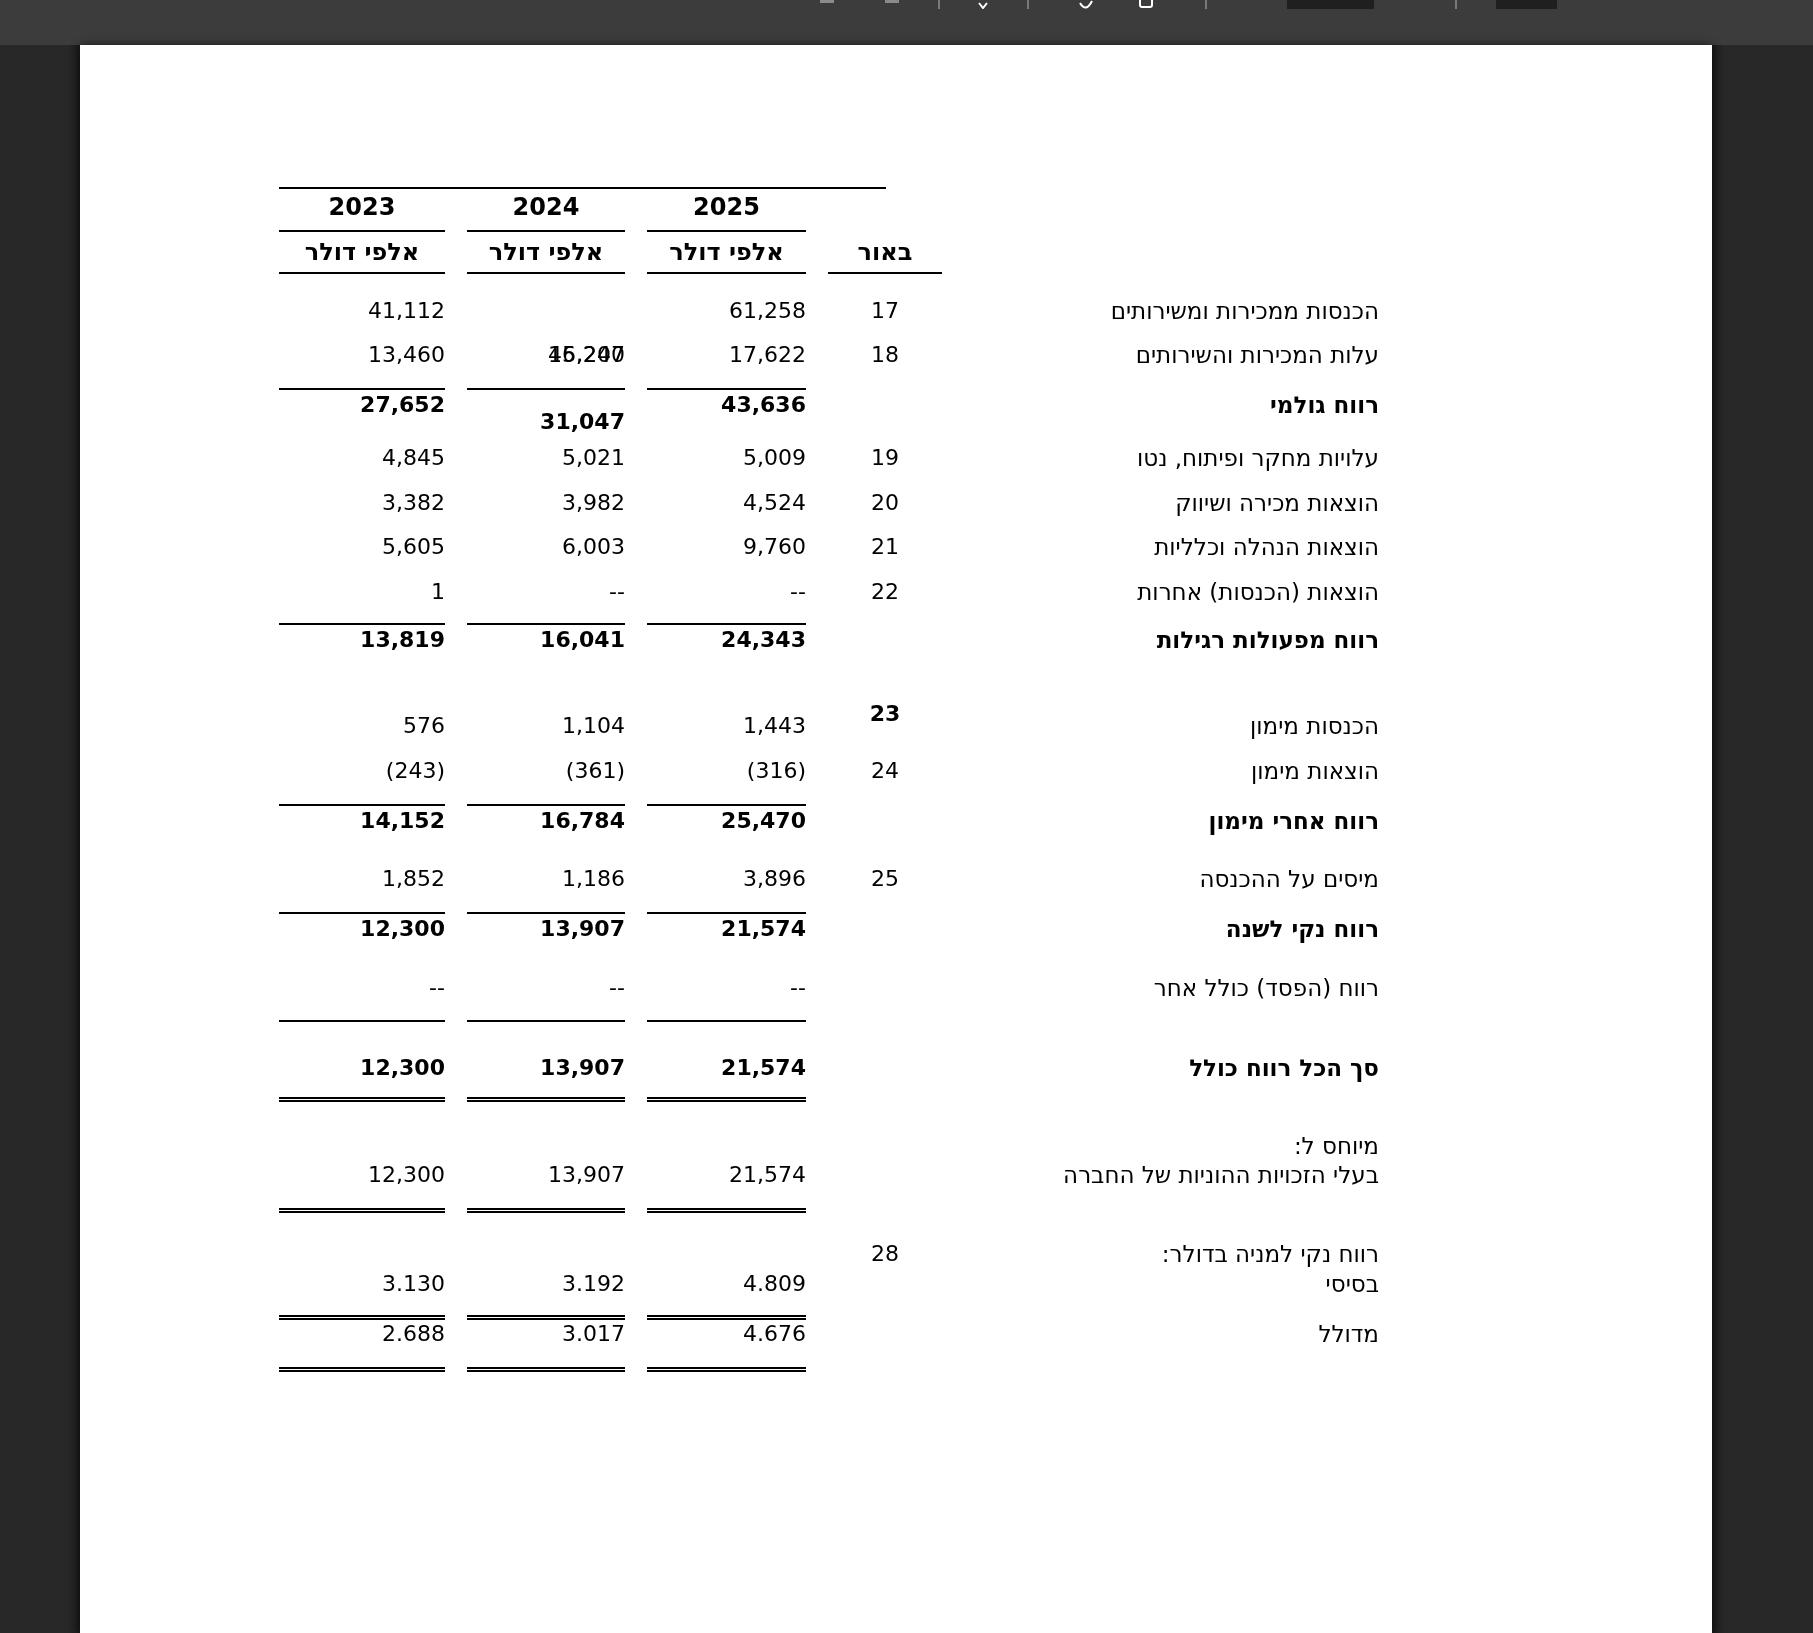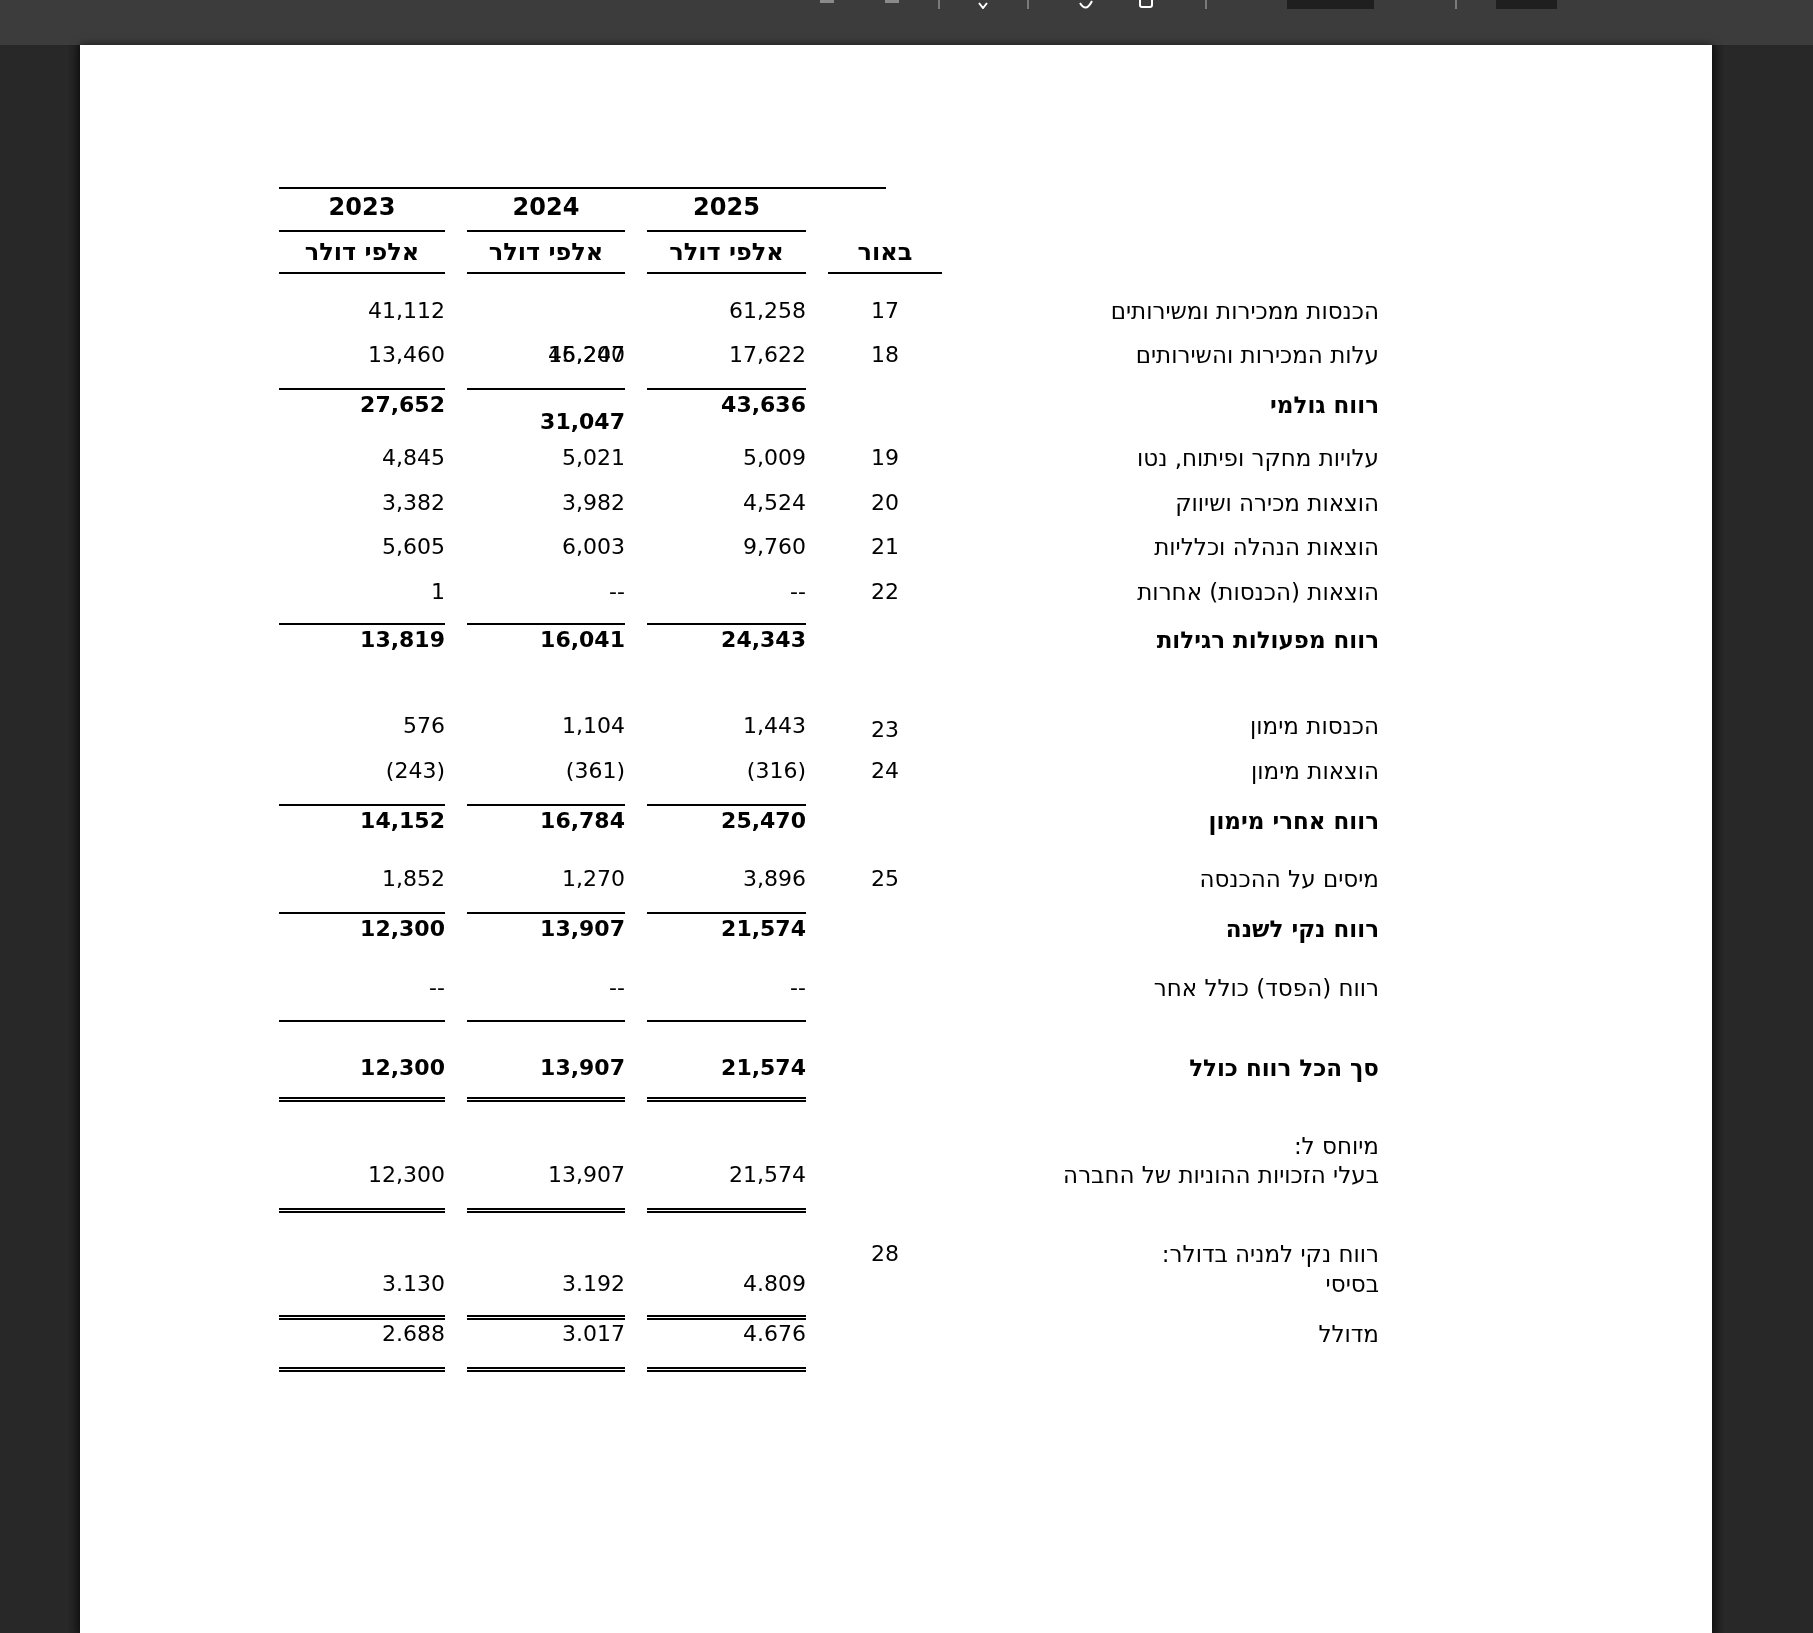--- a/index.html
+++ b/index.html
@@ -138,37 +138,37 @@
       <div class="abs label" style="top: 534px;">הוצאות (הכנסות) אחרות</div>
       <div class="abs note ncol" style="top: 534px;">22</div>
       <div class="abs num rc25" style="top: 534px;">--</div>
       <div class="abs num rc24" style="top: 534px;">--</div>
       <div class="abs num rc23" style="top: 534px;">1</div>
       <div class="abs label bold" style="top: 582px;">רווח מפעולות רגילות</div>
       <div class="abs num rc25 bold" style="top: 582px;">24,343</div>
       <div class="abs num rc24 bold" style="top: 582px;">16,041</div>
       <div class="abs num rc23 bold" style="top: 582px;">13,819</div>
       <div class="abs label" style="top: 668px;">הכנסות מימון</div>
-      <div class="abs note ncol" style="top: 672px;">23</div>
+      <div class="abs note ncol" style="top: 656px; font-weight: bold;">23</div>
       <div class="abs num rc25" style="top: 668px;">1,443</div>
       <div class="abs num rc24" style="top: 668px;">1,104</div>
       <div class="abs num rc23" style="top: 668px;">576</div>
       <div class="abs label" style="top: 713px;">הוצאות מימון</div>
       <div class="abs note ncol" style="top: 713px;">24</div>
       <div class="abs num rc25" style="top: 713px;">(316)</div>
       <div class="abs num rc24" style="top: 713px;">(361)</div>
       <div class="abs num rc23" style="top: 713px;">(243)</div>
       <div class="abs label bold" style="top: 763px;">רווח אחרי מימון</div>
       <div class="abs num rc25 bold" style="top: 763px;">25,470</div>
       <div class="abs num rc24 bold" style="top: 763px;">16,784</div>
       <div class="abs num rc23 bold" style="top: 763px;">14,152</div>
       <div class="abs label" style="top: 821px;">מיסים על ההכנסה</div>
       <div class="abs note ncol" style="top: 821px;">25</div>
       <div class="abs num rc25" style="top: 821px;">3,896</div>
-      <div class="abs num rc24" style="top: 821px;">1,270</div>
+      <div class="abs num rc24" style="top: 821px;">1,186</div>
       <div class="abs num rc23" style="top: 821px;">1,852</div>
       <div class="abs label bold" style="top: 871px;">רווח נקי לשנה</div>
       <div class="abs num rc25 bold" style="top: 871px;">21,574</div>
       <div class="abs num rc24 bold" style="top: 871px;">13,907</div>
       <div class="abs num rc23 bold" style="top: 871px;">12,300</div>
       <div class="abs label" style="top: 930px;">רווח (הפסד) כולל אחר</div>
       <div class="abs num rc25" style="top: 930px;">--</div>
       <div class="abs num rc24" style="top: 930px;">--</div>
       <div class="abs num rc23" style="top: 930px;">--</div>
       <div class="abs label bold" style="top: 1010px;">סך הכל רווח כולל</div>

